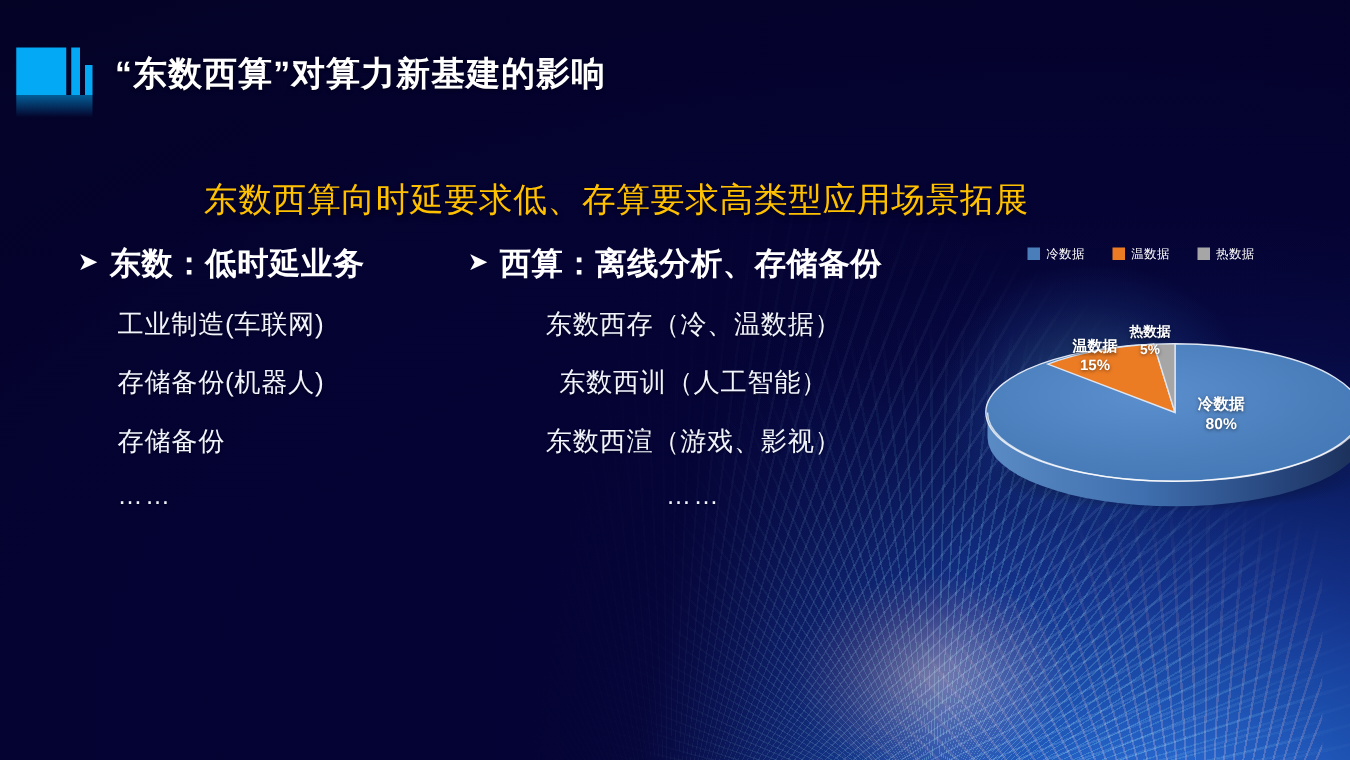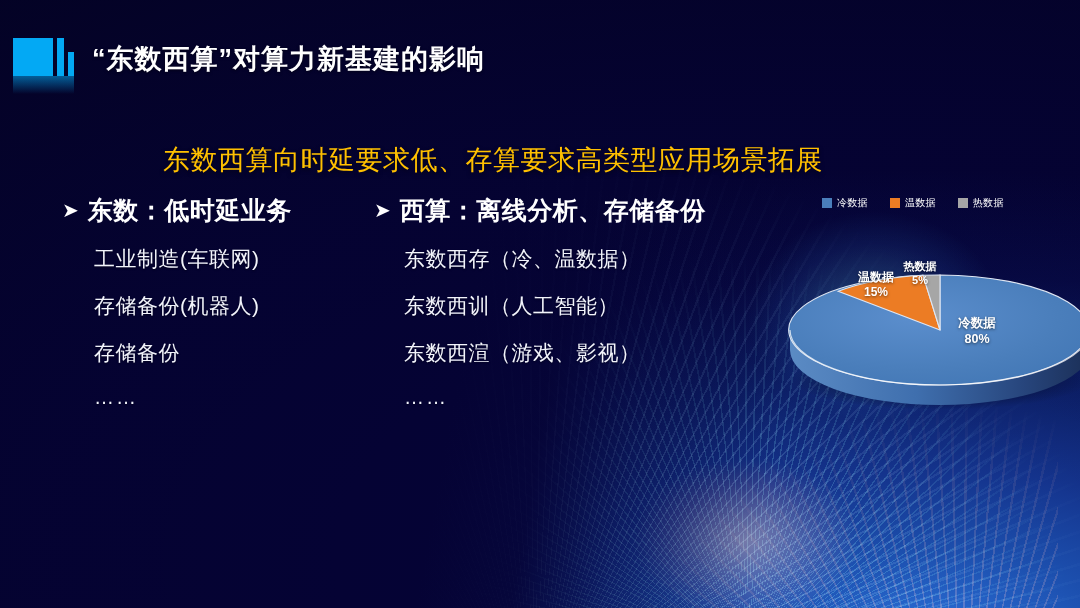--- a/index.html
+++ b/index.html
@@ -127,21 +127,21 @@
     letter-spacing:.5px;
     text-align:center;
   }
   .col-items{ margin-top:18px; }
   .col-item{
     font-size:21px; color:#f2f4fb; letter-spacing:.5px;
     margin-bottom:19px; white-space:nowrap;
     text-shadow:0 1px 2px rgba(0,0,0,.4);
   }
   .col-left .col-items{ padding-left:32px; }
-  .col-right .col-items{ padding-left:30px; }
+  .col-right .col-items{ padding-left:30px;text-align:center; }
   .col-item.ellipsis{ font-size:20px; letter-spacing:2px; margin-top:4px; }
 
   
   .chart{ position:absolute; left:804px; top:196px; width:312px; height:215px; }
 
   .legend{
     position:absolute; left:18px; top:0;
     display:flex; gap:22px; align-items:center;
   }
   .legend-item{ display:flex; align-items:center; gap:5px; }

